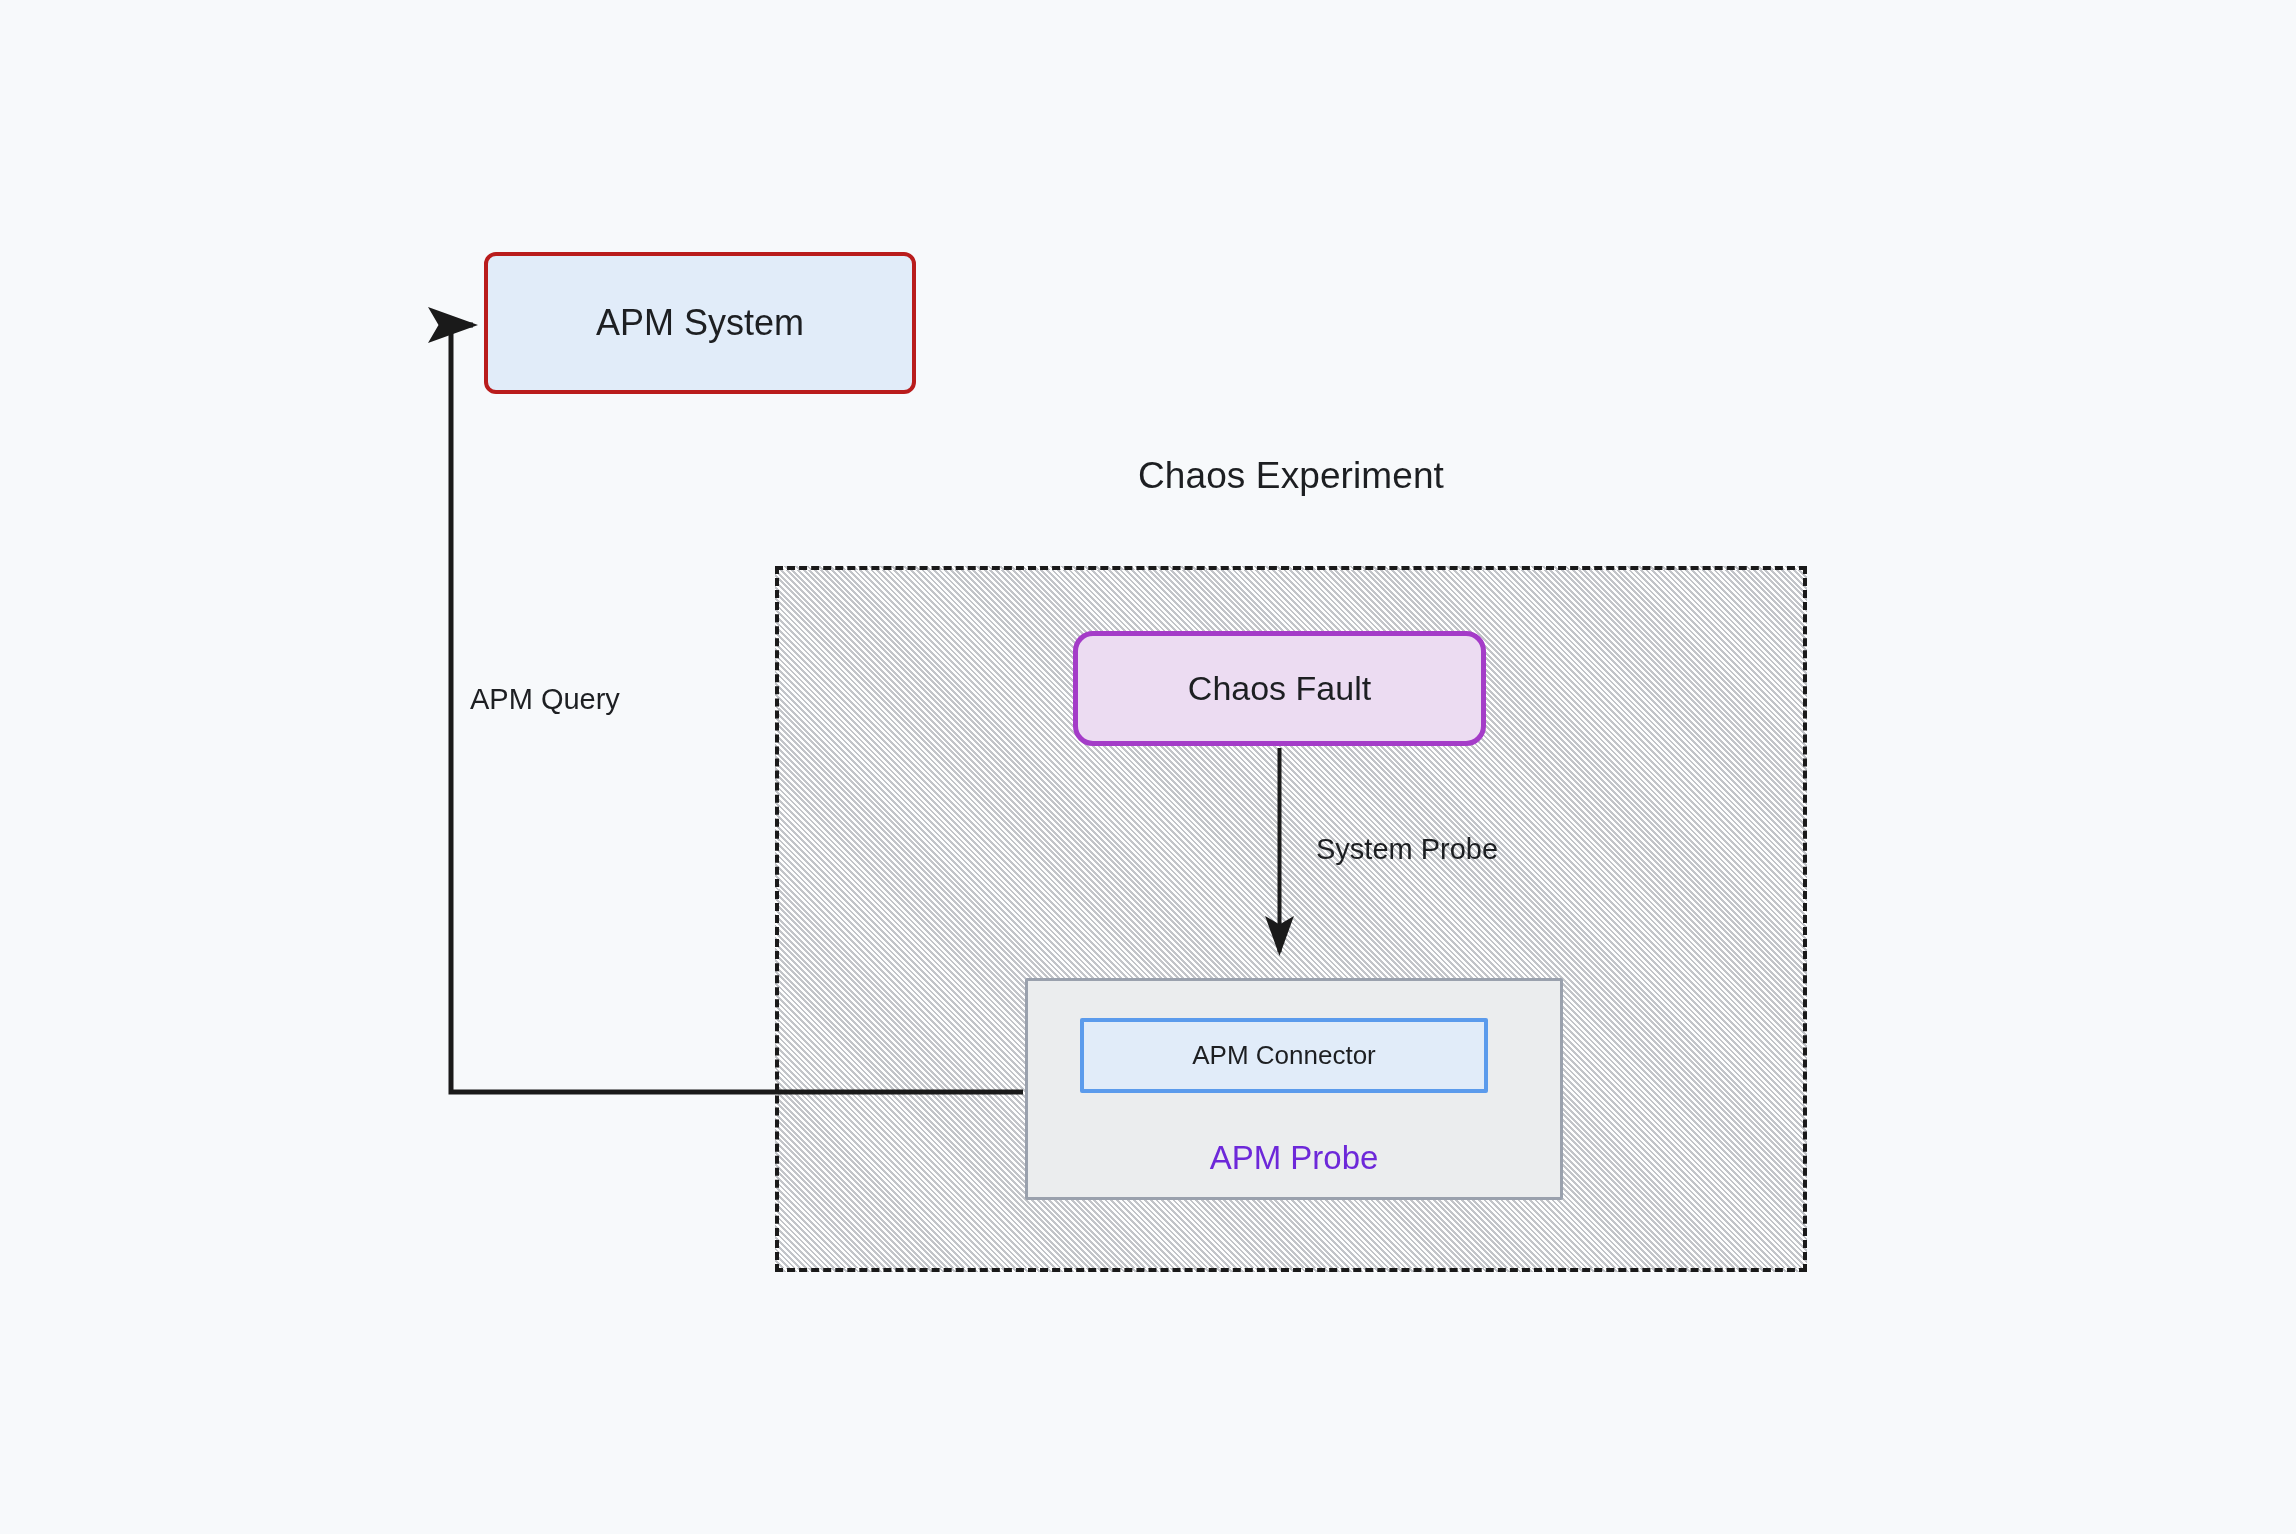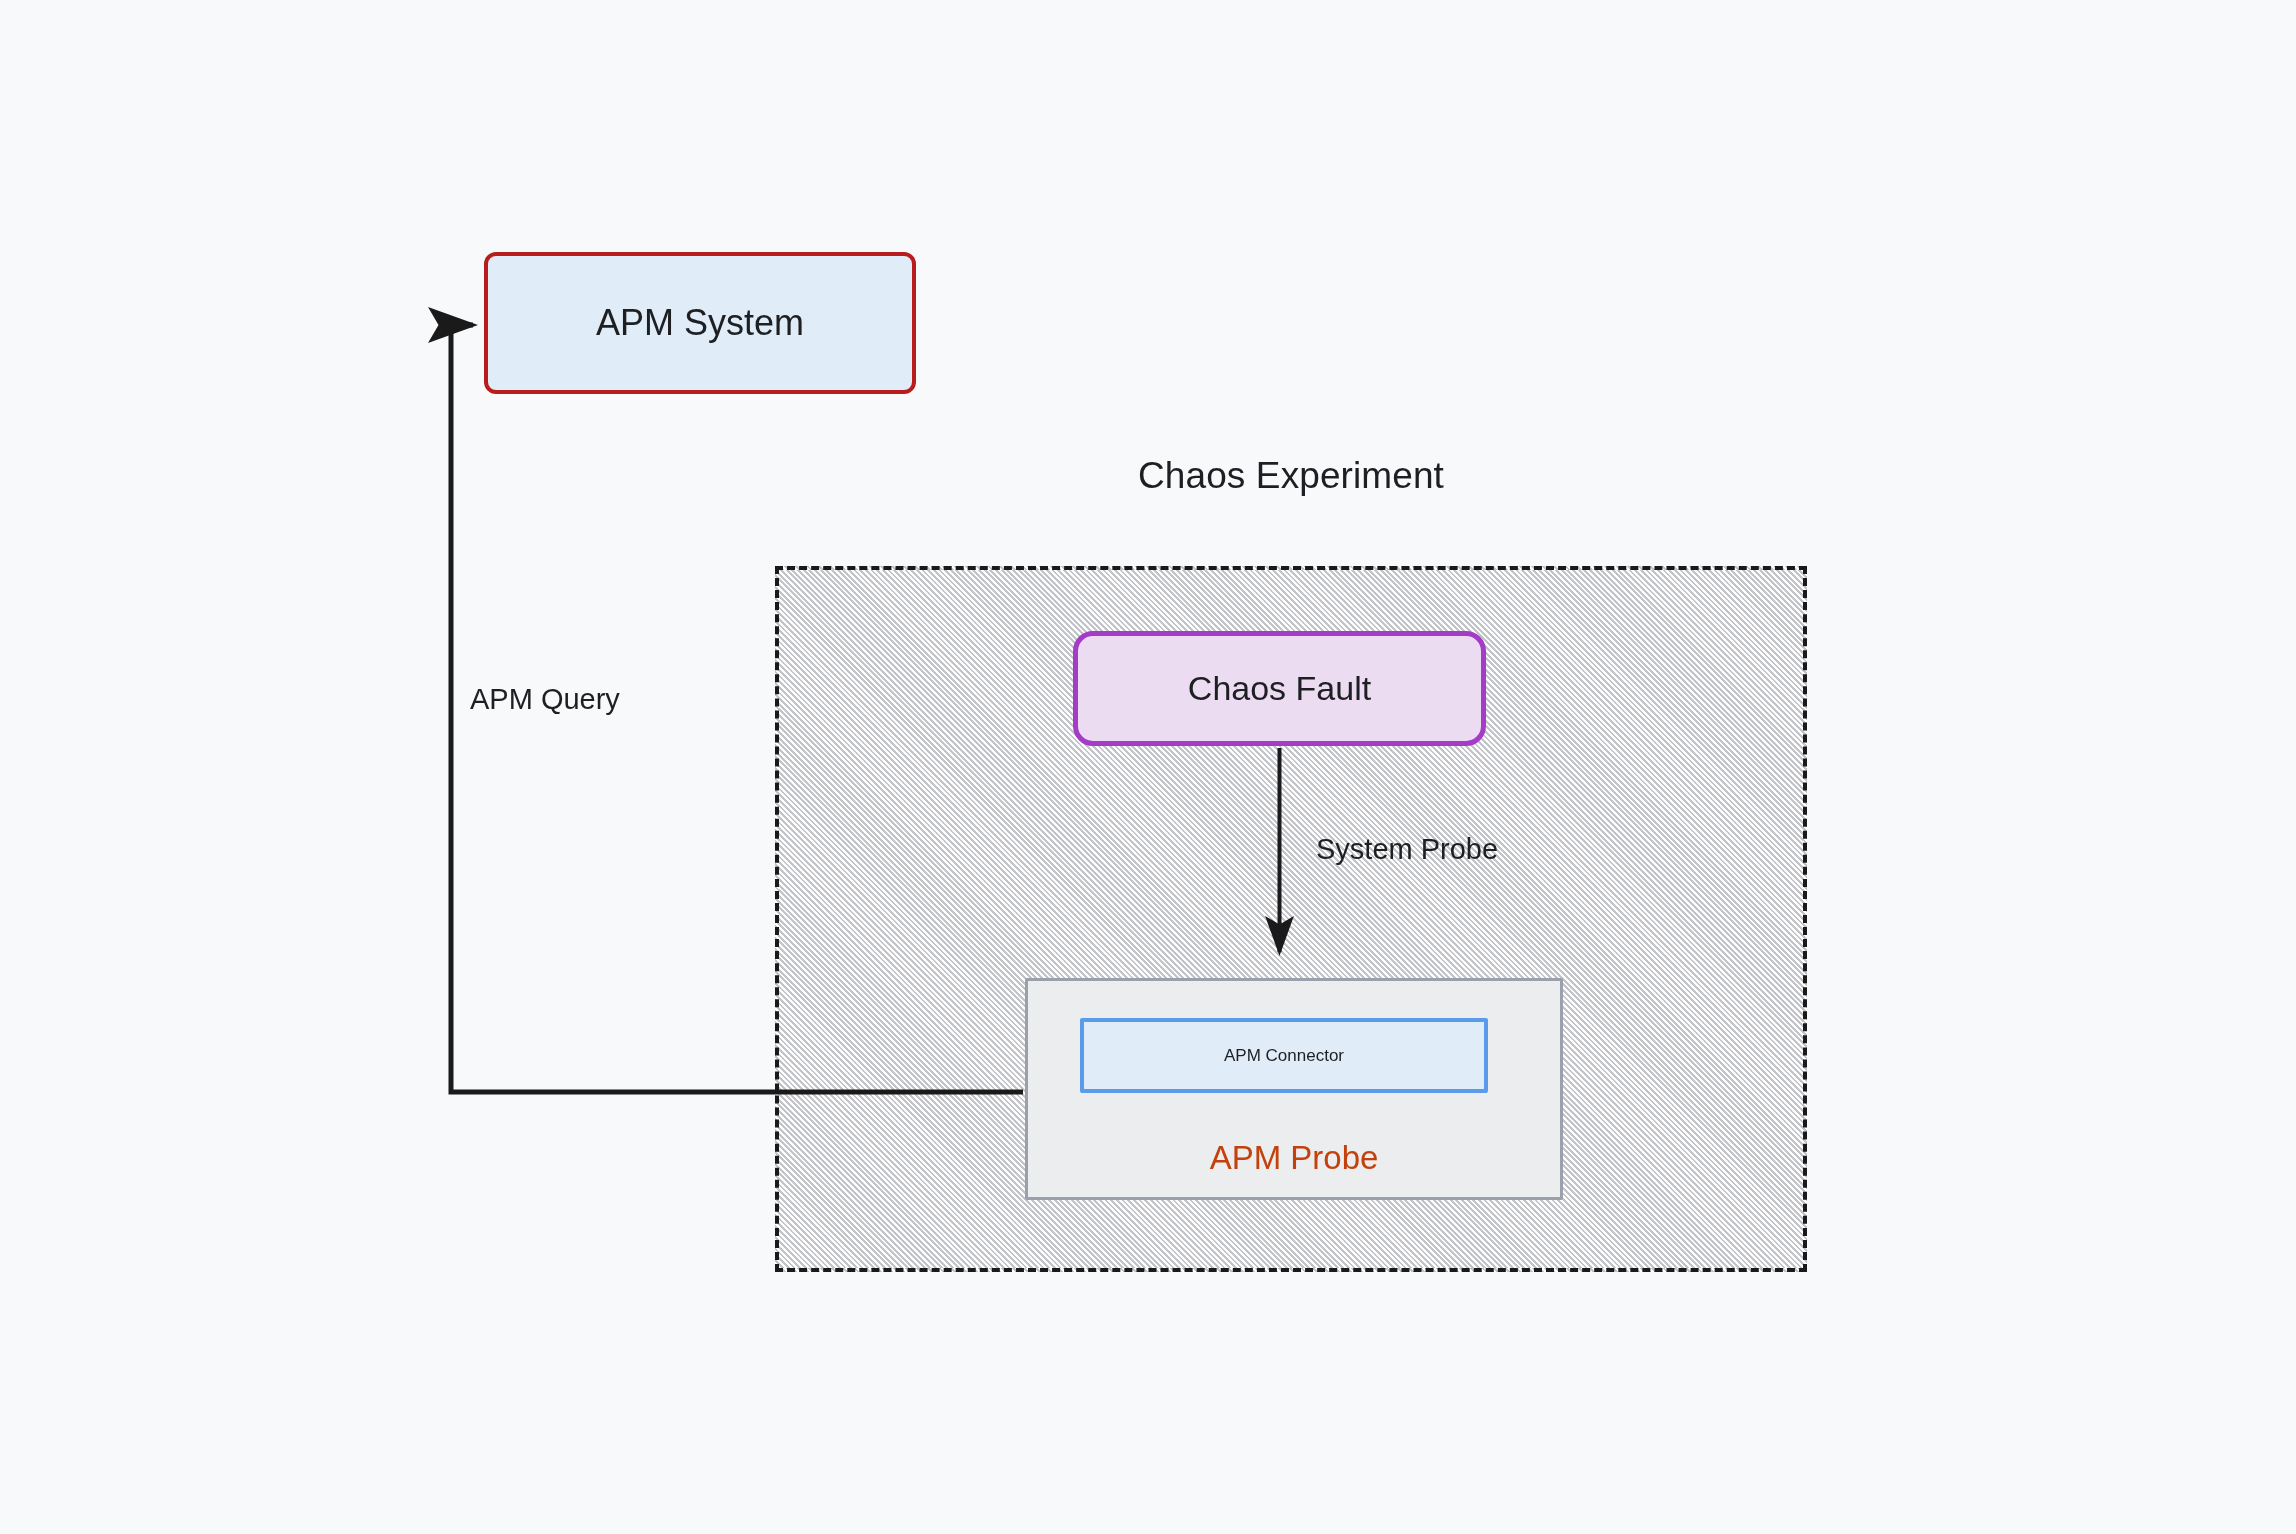--- a/index.html
+++ b/index.html
@@ -96,32 +96,32 @@
     border-radius: 2px;
     display: block;
   }
   .apm-probe-label {
     position: absolute;
     left: 0;
     right: 0;
     bottom: 20px;
     text-align: center;
     font-size: 33px;
-    color: #c2410c;
+    color: #6d28d9;
   }
 
   .node-apm-connector {
     left: 1080px;
     top: 1018px;
     width: 408px;
     height: 75px;
     background: #e1ecf9;
     border: 4px solid #5b9bec;
     border-radius: 2px;
-    font-size: 17px;
+    font-size: 26px;
     color: #1d1f22;
   }
 
   
   .edge-svg {
     position: absolute;
     left: 0;
     top: 0;
     width: 2296px;
     height: 1534px;

